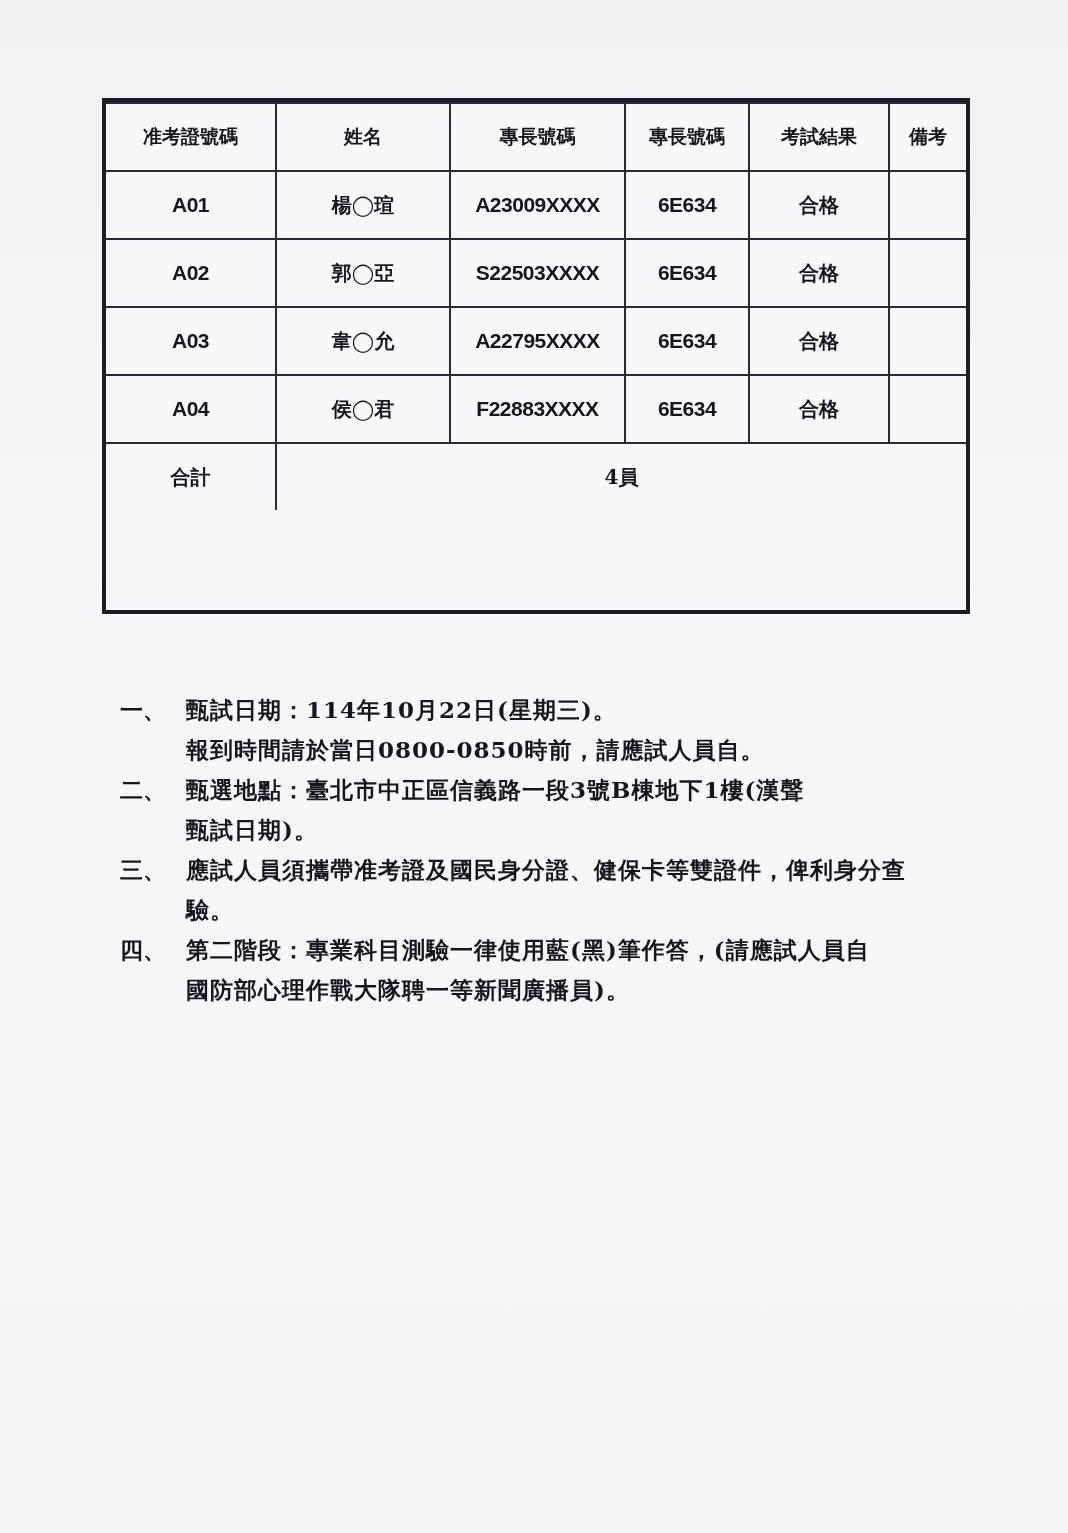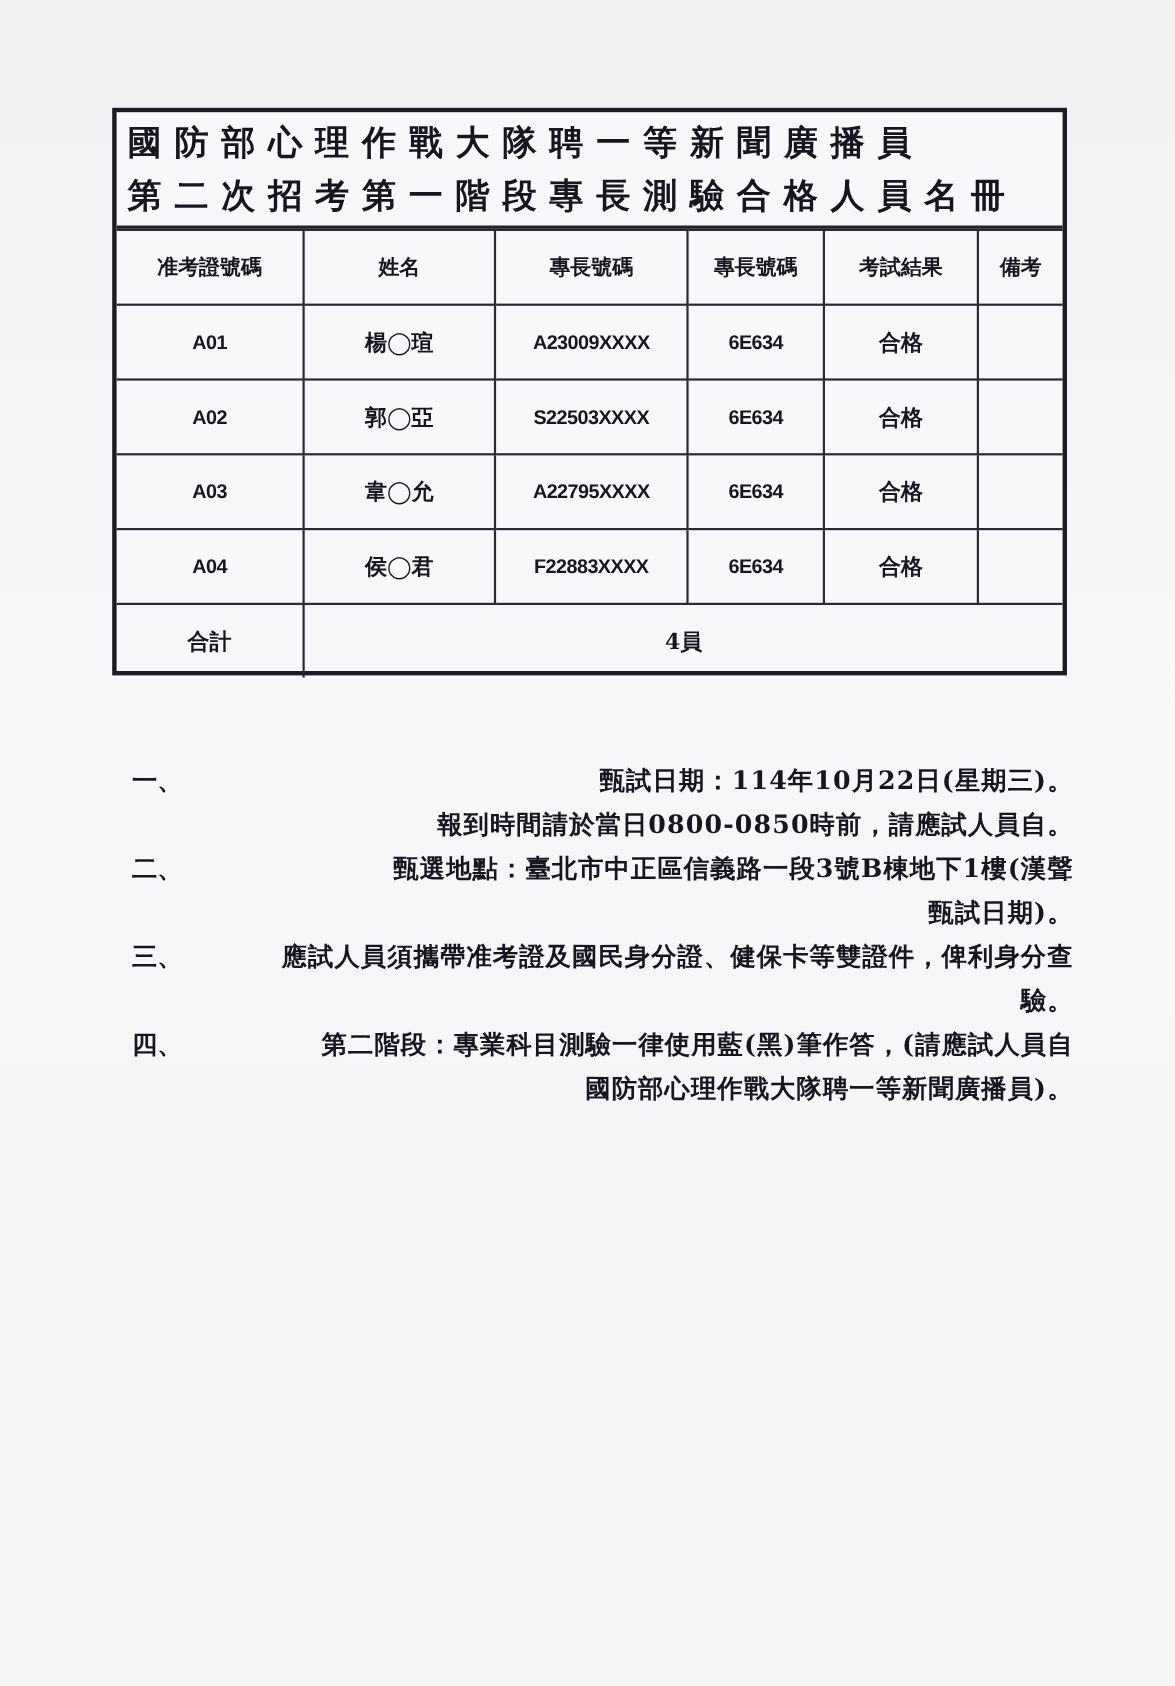--- a/index.html
+++ b/index.html
@@ -33,40 +33,36 @@
     width:100%; border-collapse:collapse; table-layout:fixed;
   }
   td, th {
     border:2px solid #2a2a36; text-align:center; vertical-align:middle;
     font-size:20px; font-weight:bold; height:66px; padding:0;
   }
   tr > :first-child { border-left:none; }
   tr > :last-child { border-right:none; }
   tr:last-child td { border-bottom:none; }
   th { font-size:19px; }
-  .mono { font-family:"Liberation Sans Narrow","Liberation Sans", sans-serif; font-size:18px; letter-spacing:-0.5px; }
+  .mono { font-family:"Liberation Sans Narrow","Liberation Sans", sans-serif; font-size:21px; letter-spacing:-0.5px; }
   .notes {
     position:absolute; left:106px; top:690px; width:880px;
     font-size:23px; font-weight:bold; line-height:40px;
   }
   .notes-head { margin-bottom:0; letter-spacing:2px; }
   .note { display:flex; }
   .note-num { width:80px; flex:none; text-align:left; padding-left:14px; box-sizing:border-box; }
-  .note-body { width:790px; letter-spacing:1px;text-align:right; }
+  .note-body { width:790px; letter-spacing:1px; }
   .note-body .sub { display:block; }
 </style>
 </head>
 <body>
 
 <div class="page">
   <div class="sheet">
-    <div class="title">
-      <div class="title-line">國防部心理作戰大隊聘一等新聞廣播員</div>
-      <div class="title-line">第二次招考第一階段專長測驗合格人員名冊</div>
-    </div>
     <table>
       <colgroup>
         <col style="width:170px">
           <col style="width:174px">
           <col style="width:175px">
         <col style="width:124px">
           <col style="width:140px">
           <col style="width:77px">
       </colgroup>
       <tbody>

